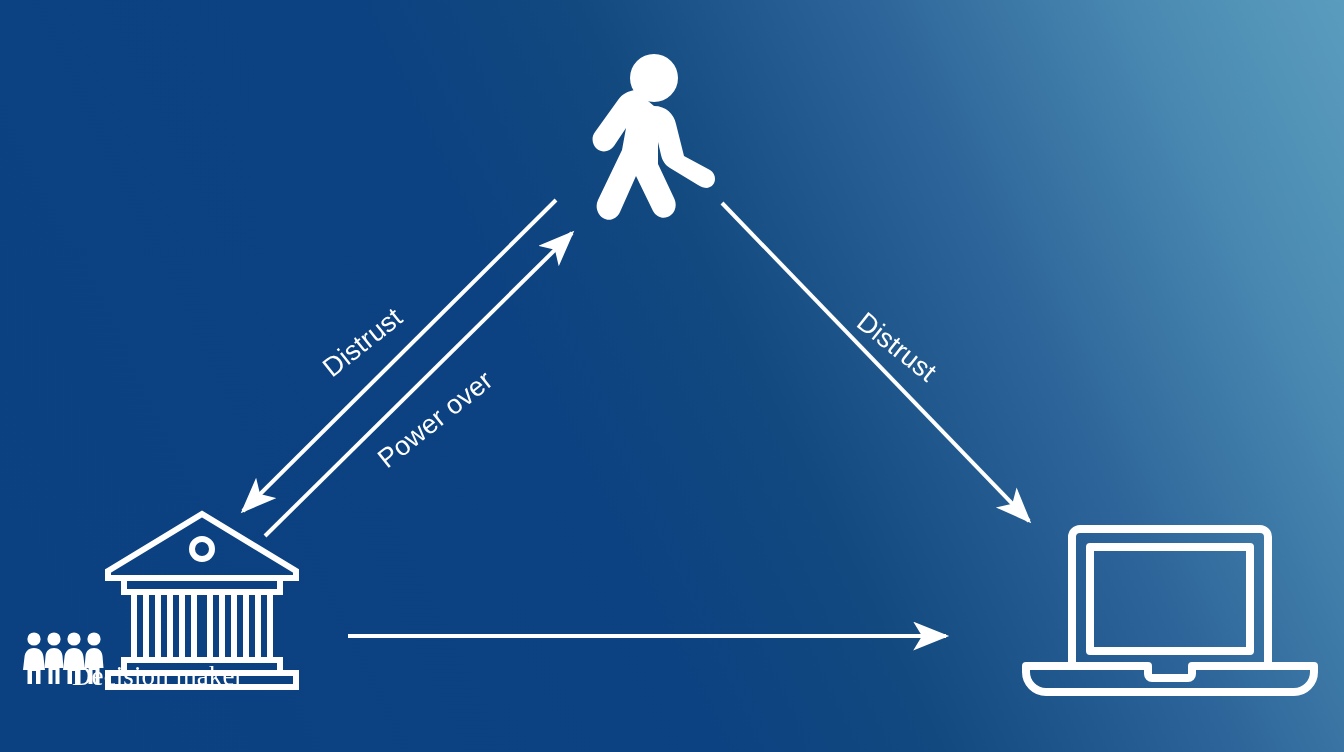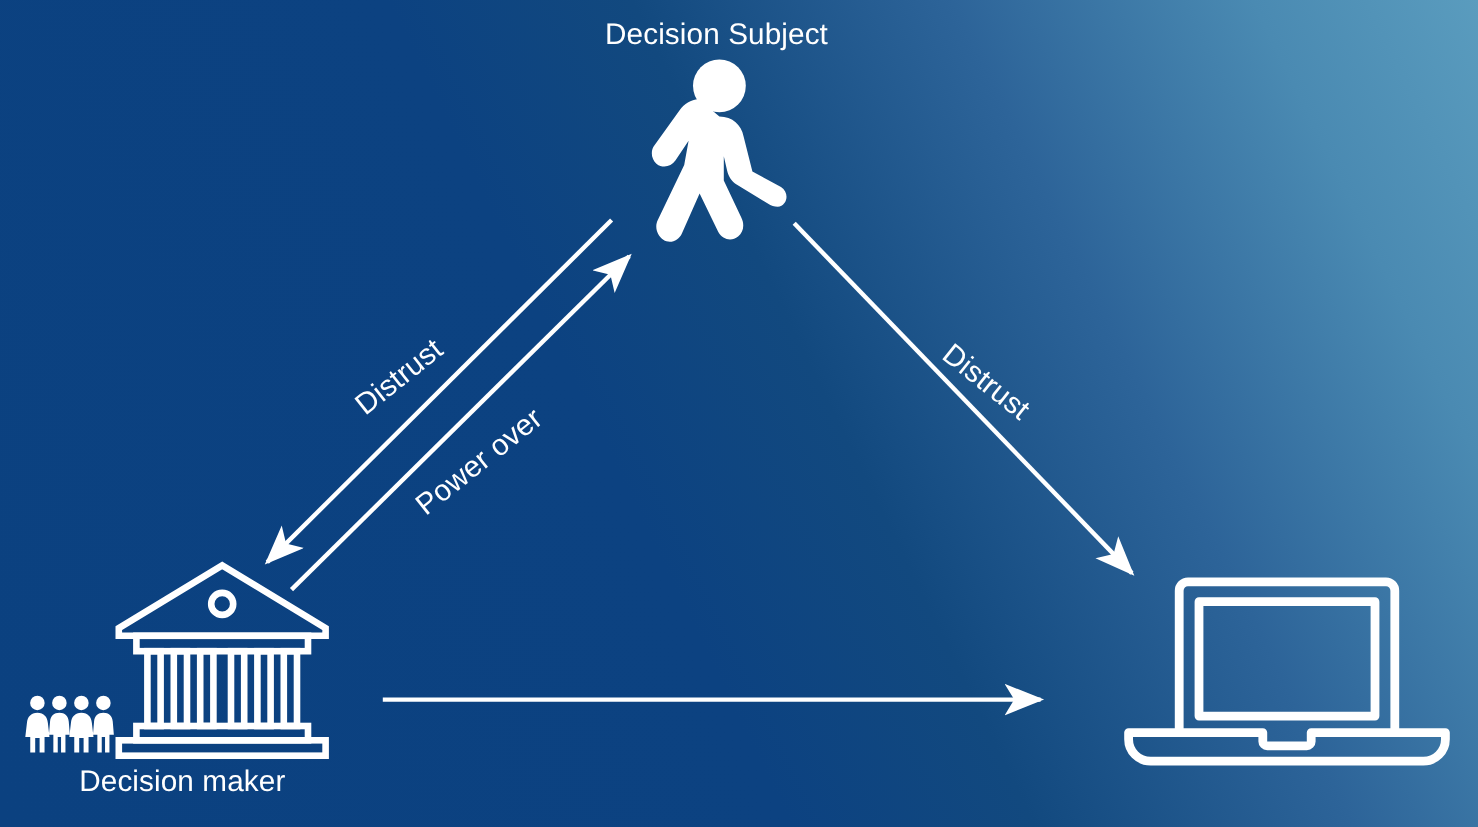--- a/index.html
+++ b/index.html
@@ -22,21 +22,21 @@
   }
   .label {
     position: absolute;
     color: #ffffff;
     font-size: 27px;
     line-height: 1.1;
     white-space: nowrap;
     letter-spacing: 0.1px;
   }
   #label-decision-subject { left: 550px; top: 17px; }
-  #label-decision-maker  { left: 72px;  top: 696px; }
+  #label-decision-maker  { left: 72px;  top: 662px; font-family: Liberation Serif, serif; }
   #label-trust {
     left: 502px; top: 594px;
   }
   .rot-label {
     transform-origin: 0 50%;
   }
   #label-distrust-left {
     left: 327px; top: 357px;
     transform: rotate(-38.5deg);
   }
@@ -159,21 +159,20 @@
     <g fill="none" stroke="#ffffff" stroke-width="8" stroke-linejoin="round" stroke-linecap="round">
 
       <path d="M52 146 L 52 17 A 8 8 0 0 1 60 9 L 240 9 A 8 8 0 0 1 248 17 L 248 146"></path>
 
       <rect x="70" y="27" width="160" height="104"></rect>
 
       <path d="M6 146 L 128 146 L 128 154 A 4 4 0 0 0 132 158 L 168 158 A 4 4 0 0 0 172 154 L 172 146 L 294 146 L 294 152 A 20 20 0 0 1 274 172 L 26 172 A 20 20 0 0 1 6 152 Z"></path>
     </g>
   </svg>
 
-  <div class="label" id="label-decision-subject">Decision Subject</div>
 
   <div class="label" id="label-decision-maker">Decision maker</div>
 
   <div class="label rot-label" id="label-distrust-left">Distrust</div>
 
   <div class="label rot-label" id="label-power-over">Power over</div>
 
   <div class="label rot-label" id="label-distrust-right">Distrust</div>
 
 

